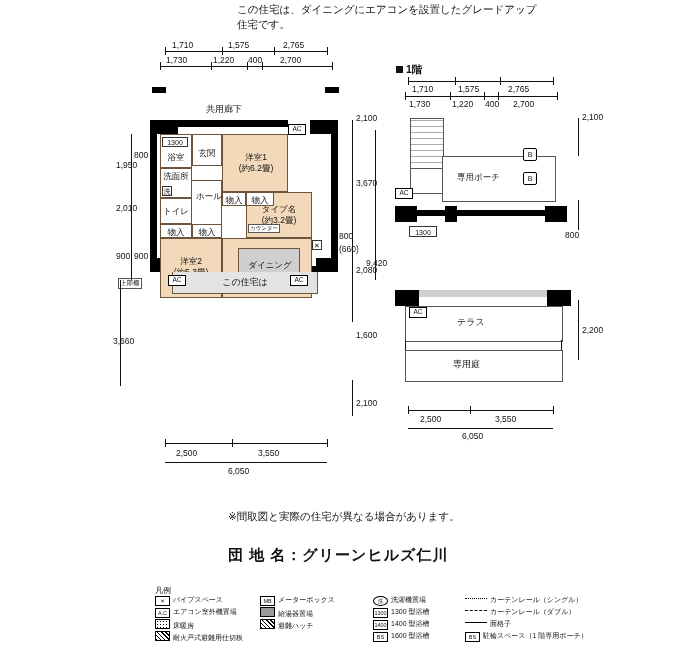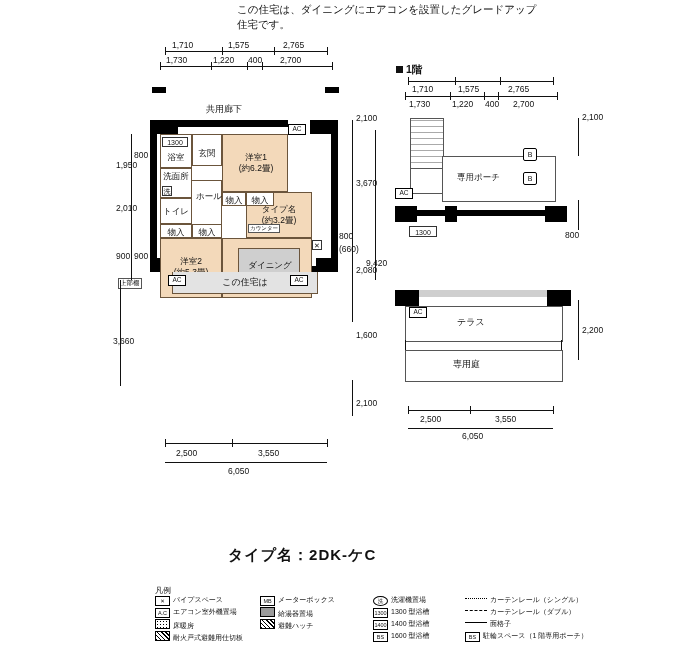--- a/index.html
+++ b/index.html
@@ -266,25 +266,26 @@
 <div class="hline" style="left:408px;top:410px;width:145px;"></div>
 <div class="vline" style="left:408px;top:406px;height:8px;"></div>
 <div class="vline" style="left:470px;top:406px;height:8px;"></div>
 <div class="vline" style="left:553px;top:406px;height:8px;"></div>
 <div class="dim-txt" style="left:420px;top:414px;">2,500</div>
 <div class="dim-txt" style="left:495px;top:414px;">3,550</div>
 <div class="hline" style="left:408px;top:428px;width:145px;"></div>
 <div class="dim-txt" style="left:462px;top:431px;">6,050</div>
 
 <div class="abs bottom-note">
+  <div>※間取図と実際の住宅が異なる場合があります。</div>
 </div>
 
 <div class="abs title-blk">
   <div>
-    <span>タイプ名：</span><span>2DK-ケC</span>
+    <span>団 地 名：</span><span>グリーンヒルズ仁川</span>
   </div>
 </div>
 
 <div class="legend">
   <div class="legend-title">凡例</div>
 
   <div class="lg-item" style="left:0px;top:0px;"><span class="lg-ic">✕</span><span>パイプスペース</span></div>
   <div class="lg-item" style="left:105px;top:0px;"><span class="lg-ic">MB</span><span>メーターボックス</span></div>
   <div class="lg-item" style="left:218px;top:0px;"><span class="lg-ic round">洗</span><span>洗濯機置場</span></div>
   <div class="lg-item" style="left:310px;top:0px;"><span class="lg-line dd"></span><span>カーテンレール（シングル）</span></div>

